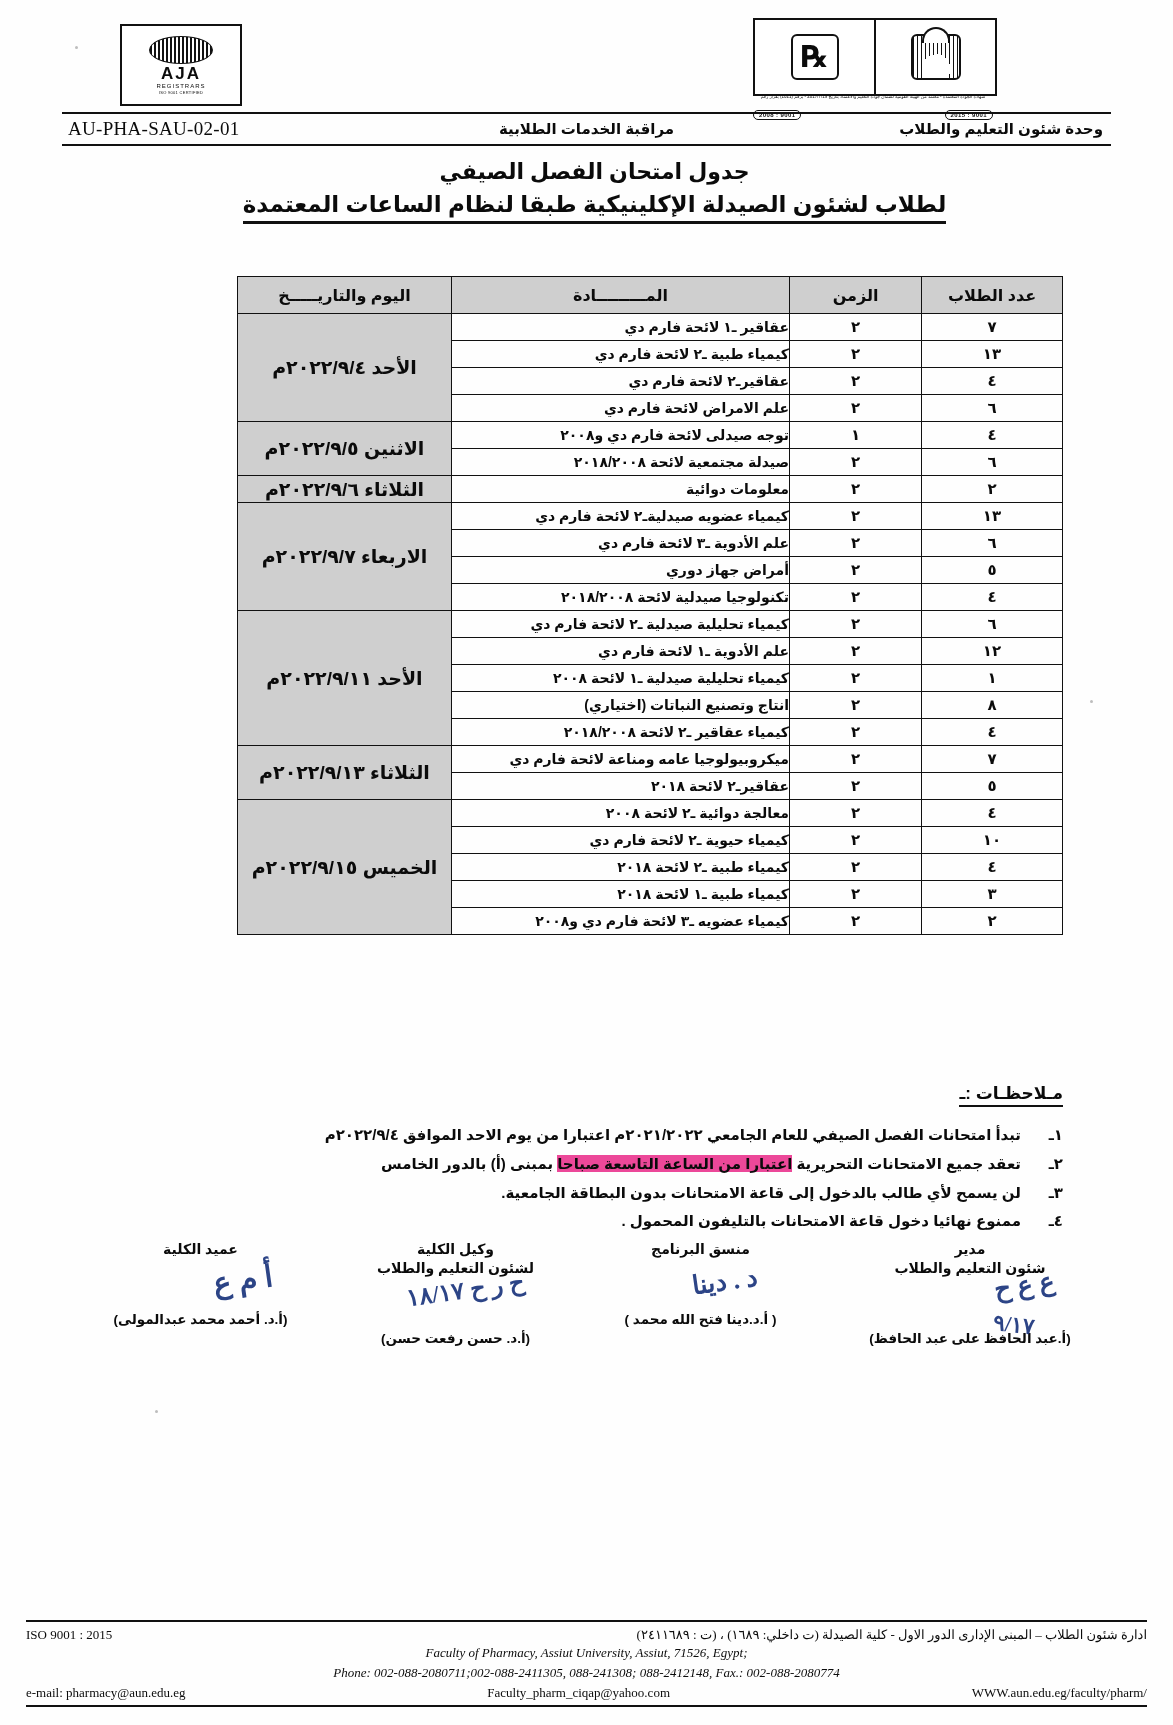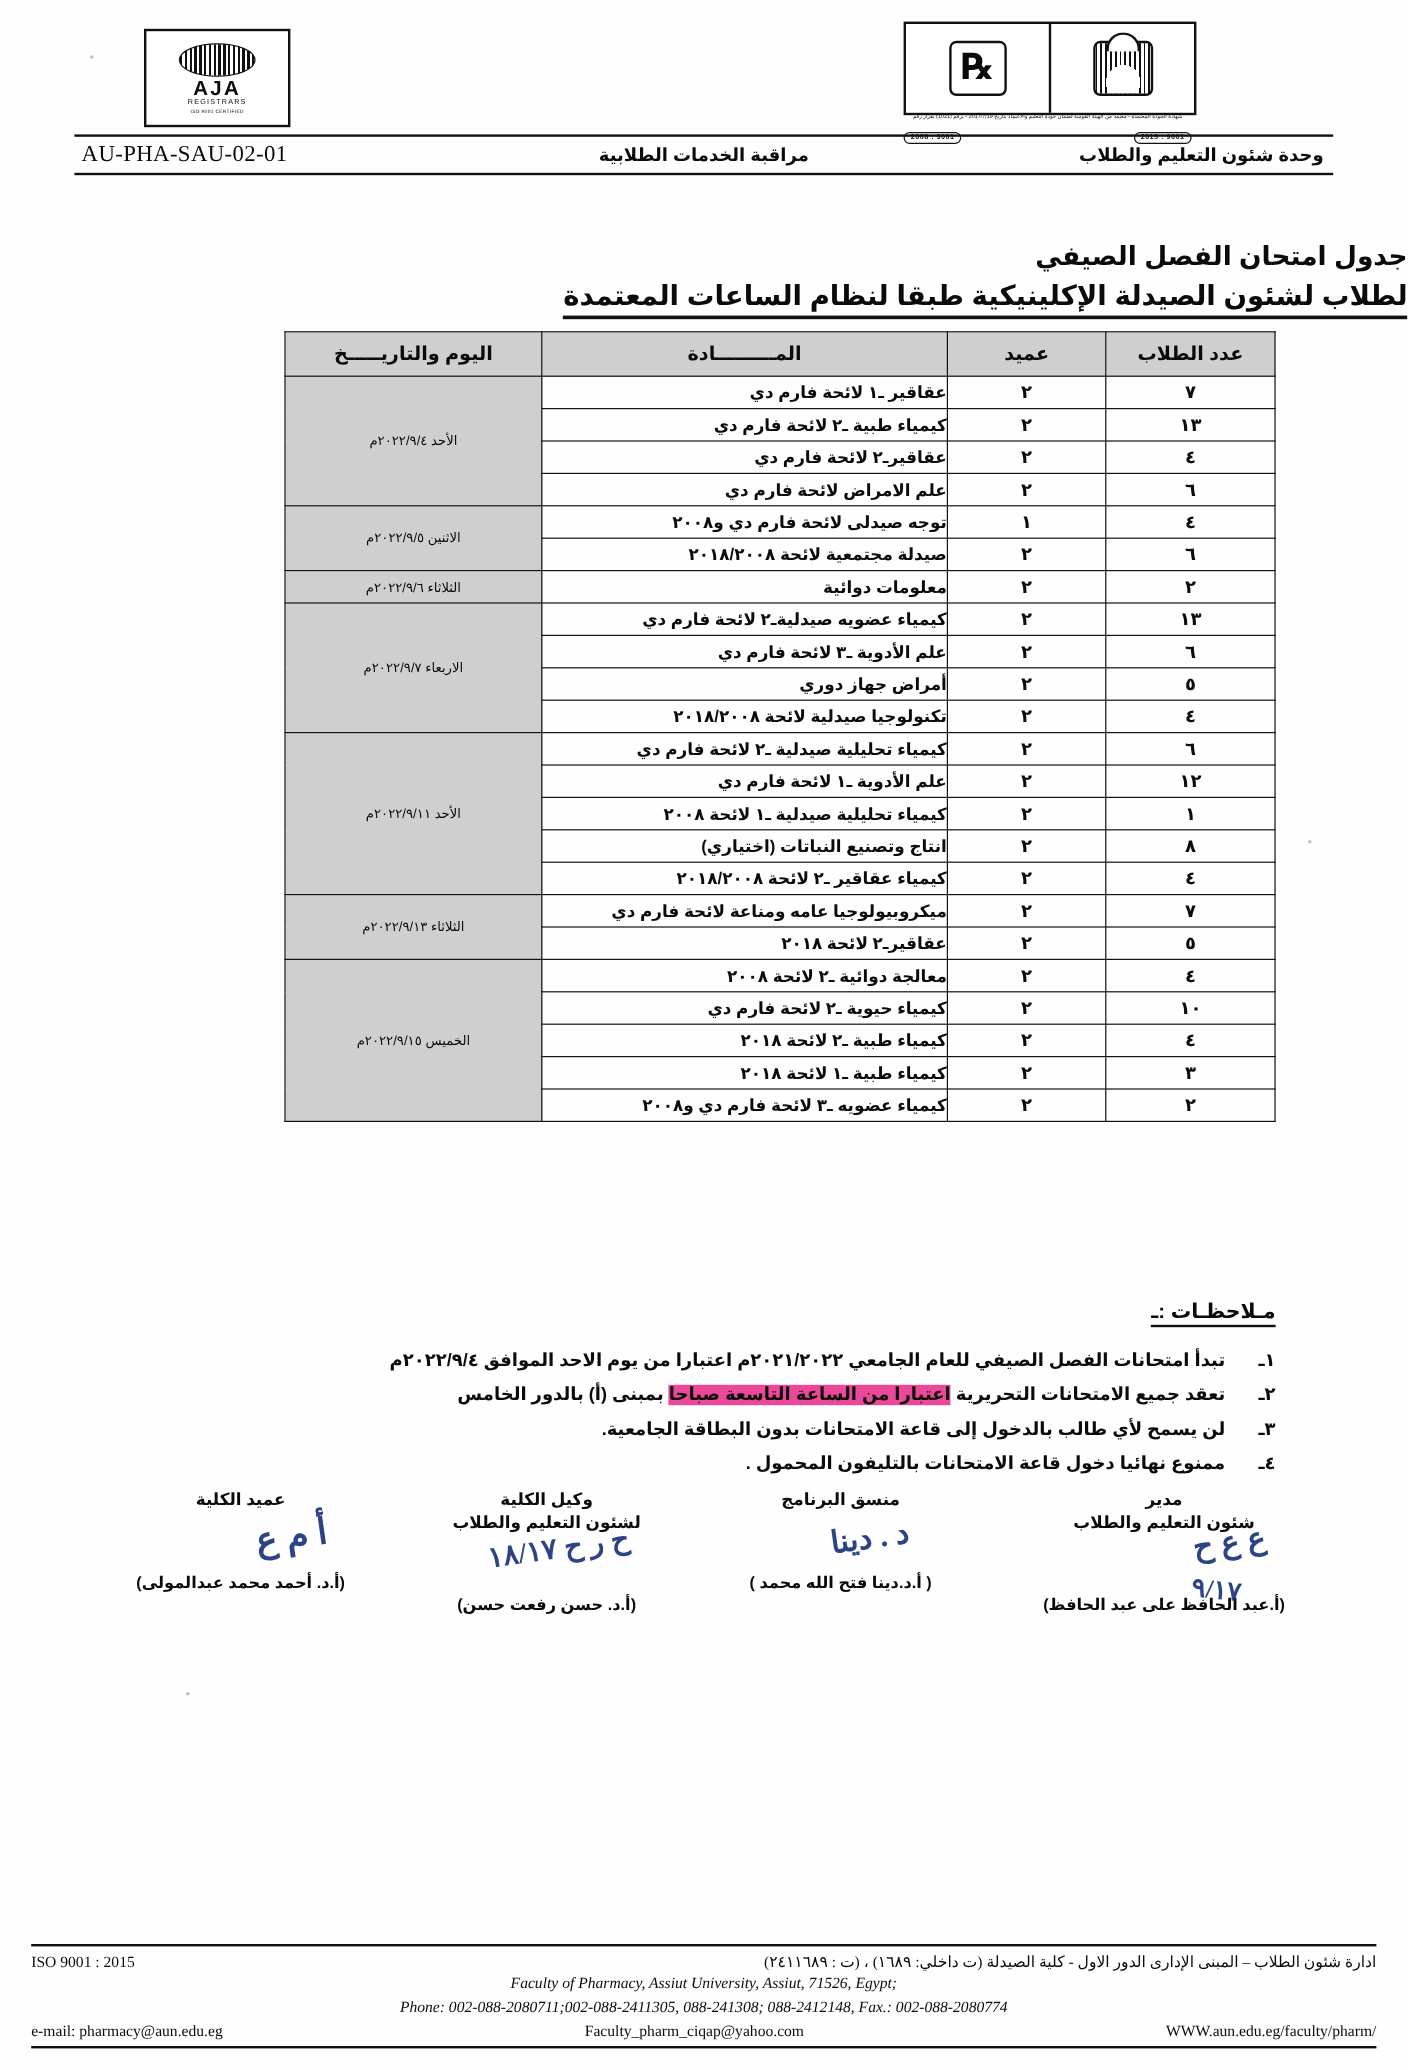--- a/index.html
+++ b/index.html
@@ -70,21 +70,21 @@
   .hdr-line-top{position:absolute;left:62px;right:62px;top:112px;height:2px;background:#111;}
   .hdr-line-bot{position:absolute;left:62px;right:62px;top:144px;height:2px;background:#111;}
   .hdr-bar{position:absolute;left:62px;right:62px;top:114px;height:30px;
     display:flex;align-items:center;}
   .hdr-right{position:absolute;right:8px;font-size:15px;font-weight:bold;}
   .hdr-mid{position:absolute;left:50%;transform:translateX(-50%);font-size:15px;font-weight:bold;}
   .hdr-left{position:absolute;left:6px;font-size:19px;font-family:"Liberation Serif",serif;
     direction:ltr;letter-spacing:.3px;}
 
   
-  .titles{position:absolute;left:16px;right:0;top:158px;text-align:right;margin-top:42px;}
+  .titles{position:absolute;left:16px;right:0;top:158px;text-align:center;}
   .t1{font-size:22px;font-weight:bold;letter-spacing:0px;line-height:1.3;}
   .t2{font-size:23px;font-weight:bold;line-height:1.35;margin-top:2px;
       display:inline-block;border-bottom:3px solid #111;padding-bottom:1px;}
   .t3{font-size:18px;font-weight:bold;margin-top:6px;display:inline-block;
       border-bottom:2px solid #111;padding-bottom:1px;}
 
   
   table.sched{
     position:absolute;right:110px;top:276px;width:825px;
     border-collapse:collapse;table-layout:fixed;
@@ -95,21 +95,21 @@
   table.sched thead th{
     background:#cfcfcf;font-size:16px;font-weight:bold;height:36px;
     text-align:center;
   }
   col.c-date{width:214px;}
   col.c-subj{width:338px;}
   col.c-time{width:132px;}
   col.c-count{width:141px;}
 
   td.date-cell{
-    background:#cfcfcf;text-align:center;font-size:11px;font-weight:normal;
+    background:#cfcfcf;text-align:center;font-size:19px;font-weight:bold;
     direction:rtl;
   }
   td.subj{
     text-align:right;font-size:14px;font-weight:bold;height:26px;
     padding:0 8px 0 4px;white-space:nowrap;border-left:1.5px solid #111;
     border-top:0;border-bottom:0;
   }
   tr.first-of-group td.subj,tr.first-of-group td.time,tr.first-of-group td.count{
     border-top:1.5px solid #111;
   }
@@ -207,21 +207,21 @@
   <table class="sched">
     <colgroup>
       <col class="c-count">
         <col class="c-time">
         <col class="c-subj">
         <col class="c-date">
     </colgroup>
     <thead>
       <tr>
         <th>عدد الطلاب</th>
-        <th>عميد</th>
+        <th>الزمن</th>
         <th>المـــــــــادة</th>
         <th>اليوم والتاريـــــخ</th>
       </tr>
     </thead>
     <tbody>
         <tr class="first-of-group">
           <td class="count">٧</td>
           <td class="time">٢</td>
           <td class="subj">عقاقير ـ١ لائحة فارم دي</td>
           <td class="date-cell" rowspan="4"><span>الأحد</span> <span>٢٠٢٢/٩/٤م</span></td>

